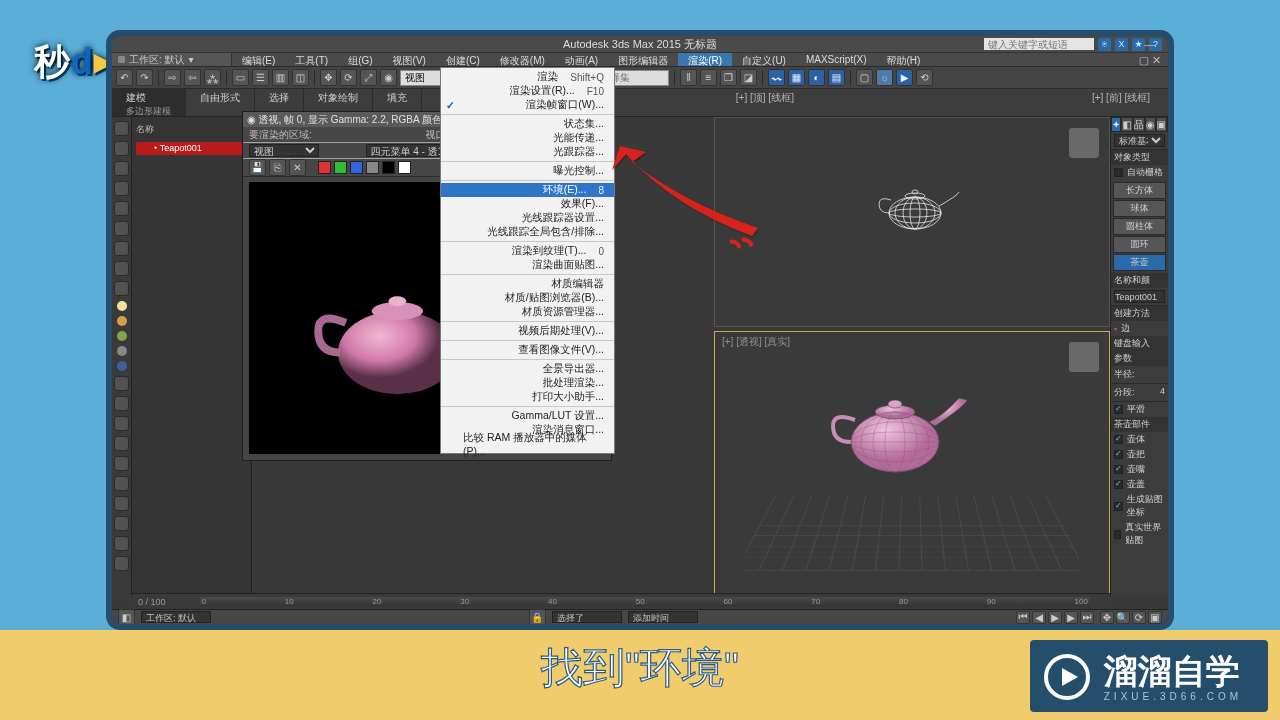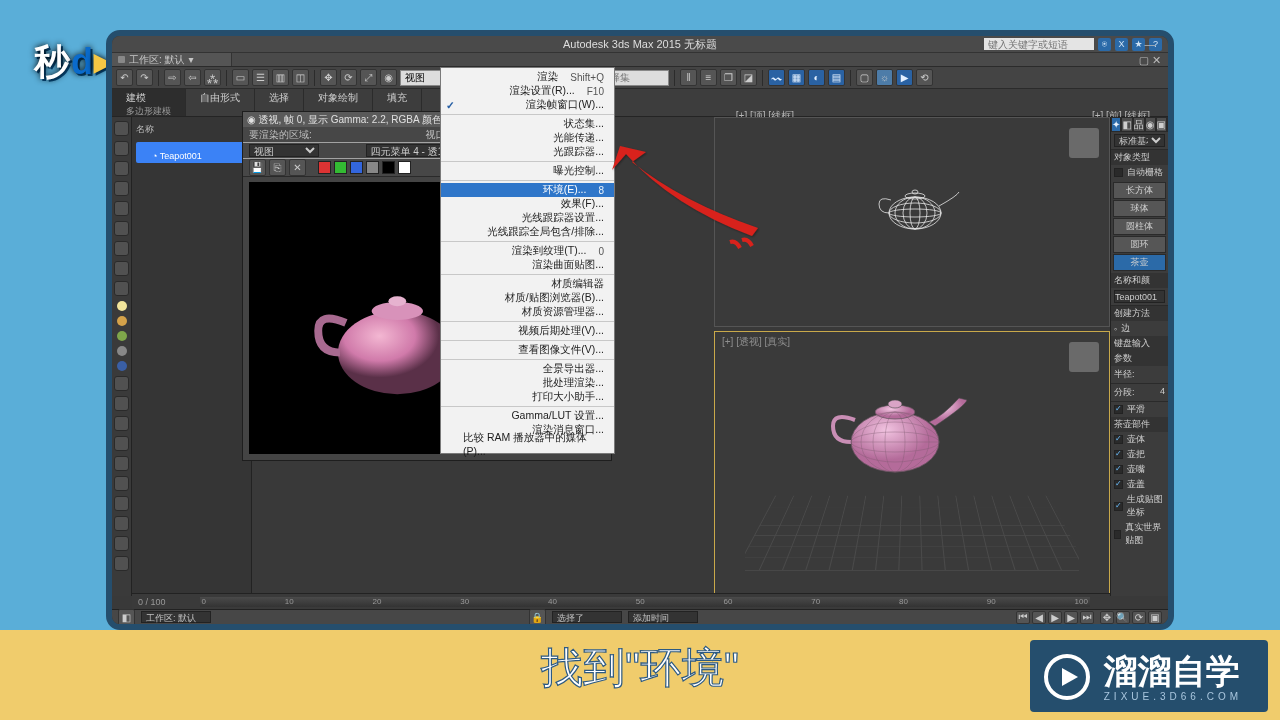--- a/index.html
+++ b/index.html
@@ -30,21 +30,21 @@
   .toolbar { height:22px; background:#444; border-bottom:1px solid #2b2b2b; display:flex; align-items:center; gap:3px; padding:0 4px;}
   .tbtn { width:17px; height:17px; background:#555; border:1px solid #333; border-radius:2px; display:inline-flex; align-items:center; justify-content:center; font-size:10px; color:#ccc;}
   .tbtn.blue{ background:#2a62a3; color:#e2efff;}
   .tbtn.on{ background:#4d7ca8;}
   .sep{ width:1px;height:16px;background:#2b2b2b; margin:0 2px;}
   .selset{ width:100px;height:16px;background:#ddd;border:1px solid #888;font-size:10px;}
   .ribbon { height:28px; background:#3d3d3d; border-bottom:1px solid #242424; display:flex; }
   .rtab { padding:2px 14px; font-size:10px; color:#cfcfcf; border-right:1px solid #2b2b2b;}
   .rtab.first{ background:#2d2d2d;}
   .rbody{ flex:1; display:flex; align-items:flex-start; gap:18px; padding:2px 18px; font-size:10px; color:#b7b7b7;}
-  .rbody .grp{ display:flex; flex-direction:column; gap:1px;margin-top:18px;}
+  .rbody .grp{ display:flex; flex-direction:column; gap:1px;}
 
   .content { position:absolute; left:0; top:81px; right:0; bottom:28px; display:flex; }
   .ltool { width:20px; background:#3a3a3a; border-right:1px solid #222; display:flex; flex-direction:column; align-items:center; padding-top:4px; gap:5px;}
   .ltool .ic{ width:15px;height:15px;border:1px solid #2a2a2a;border-radius:3px;background:#515151;}
   .ltool .dot{ width:10px;height:10px;border-radius:50%; }
 
   .viewports { flex:1; position:relative; background:#393939; }
   .vlabel{ position:absolute; color:#8f8f8f; font-size:10px; padding:1px 3px;}
   .vp { position:absolute; background:#3a3a3a; border:1px solid #555; }
   .vp.persp{ border-color:#c9a94a;}
@@ -124,20 +124,34 @@
         <span class="ico">⍟</span>
         <span class="ico">X</span>
         <span class="ico">★</span>
         <span class="ico">?</span>
       </div>
       <span class="close">— ▢ ✕</span>
     </div>
 
     <div class="menubar">
       <div class="wks"><span class="g"></span><span>工作区: 默认</span> ▾</div>
+      <div id="menus" style="display: flex;">
+          <span class="m">编辑(E)</span>
+          <span class="m">工具(T)</span>
+          <span class="m">组(G)</span>
+          <span class="m">视图(V)</span>
+          <span class="m">创建(C)</span>
+          <span class="m">修改器(M)</span>
+          <span class="m">动画(A)</span>
+          <span class="m">图形编辑器</span>
+          <span class="m open">渲染(R)</span>
+          <span class="m">自定义(U)</span>
+          <span class="m">MAXScript(X)</span>
+          <span class="m">帮助(H)</span>
+        </div>
     </div>
 
     <div class="toolbar">
       <span class="tbtn">↶</span>
       <span class="tbtn">↷</span>
       <span class="sep"></span>
       <span class="tbtn">⇨</span>
       <span class="tbtn">⇦</span>
       <span class="tbtn">⁂</span>
       <span class="sep"></span>
@@ -281,21 +295,21 @@
                     <ellipse cx="70" cy="70" rx="44" ry="10"></ellipse>
                     <line x1="26" y1="70" x2="114" y2="70"></line>
               </g>
                 </g>
             </svg>
           </div>
         </div>
 
         <div style="position:absolute;left:0;top:0;width:120px;height:100%;background:#353535;border-right:1px solid #222;font-size:9px">
           <div style="padding:6px 4px;color:#bbb">名称</div>
-          <div style="padding:9px 4px 2px 16px;background:#3b82f6;color:#fff;border-radius:2px;margin:0 4px">◔ <span>Teapot001</span></div>
+          <div style="padding:1px 4px 2px 16px;background:#b91c1c;color:#fff;border-radius:2px;margin:0 4px">◔ <span>Teapot001</span></div>
         </div>
       </div>
 
       <div class="rpanel">
         <div class="tabs">
           <span class="t on">✦</span>
           <span class="t">◧</span>
           <span class="t">品</span>
           <span class="t">◉</span>
           <span class="t">▣</span>

